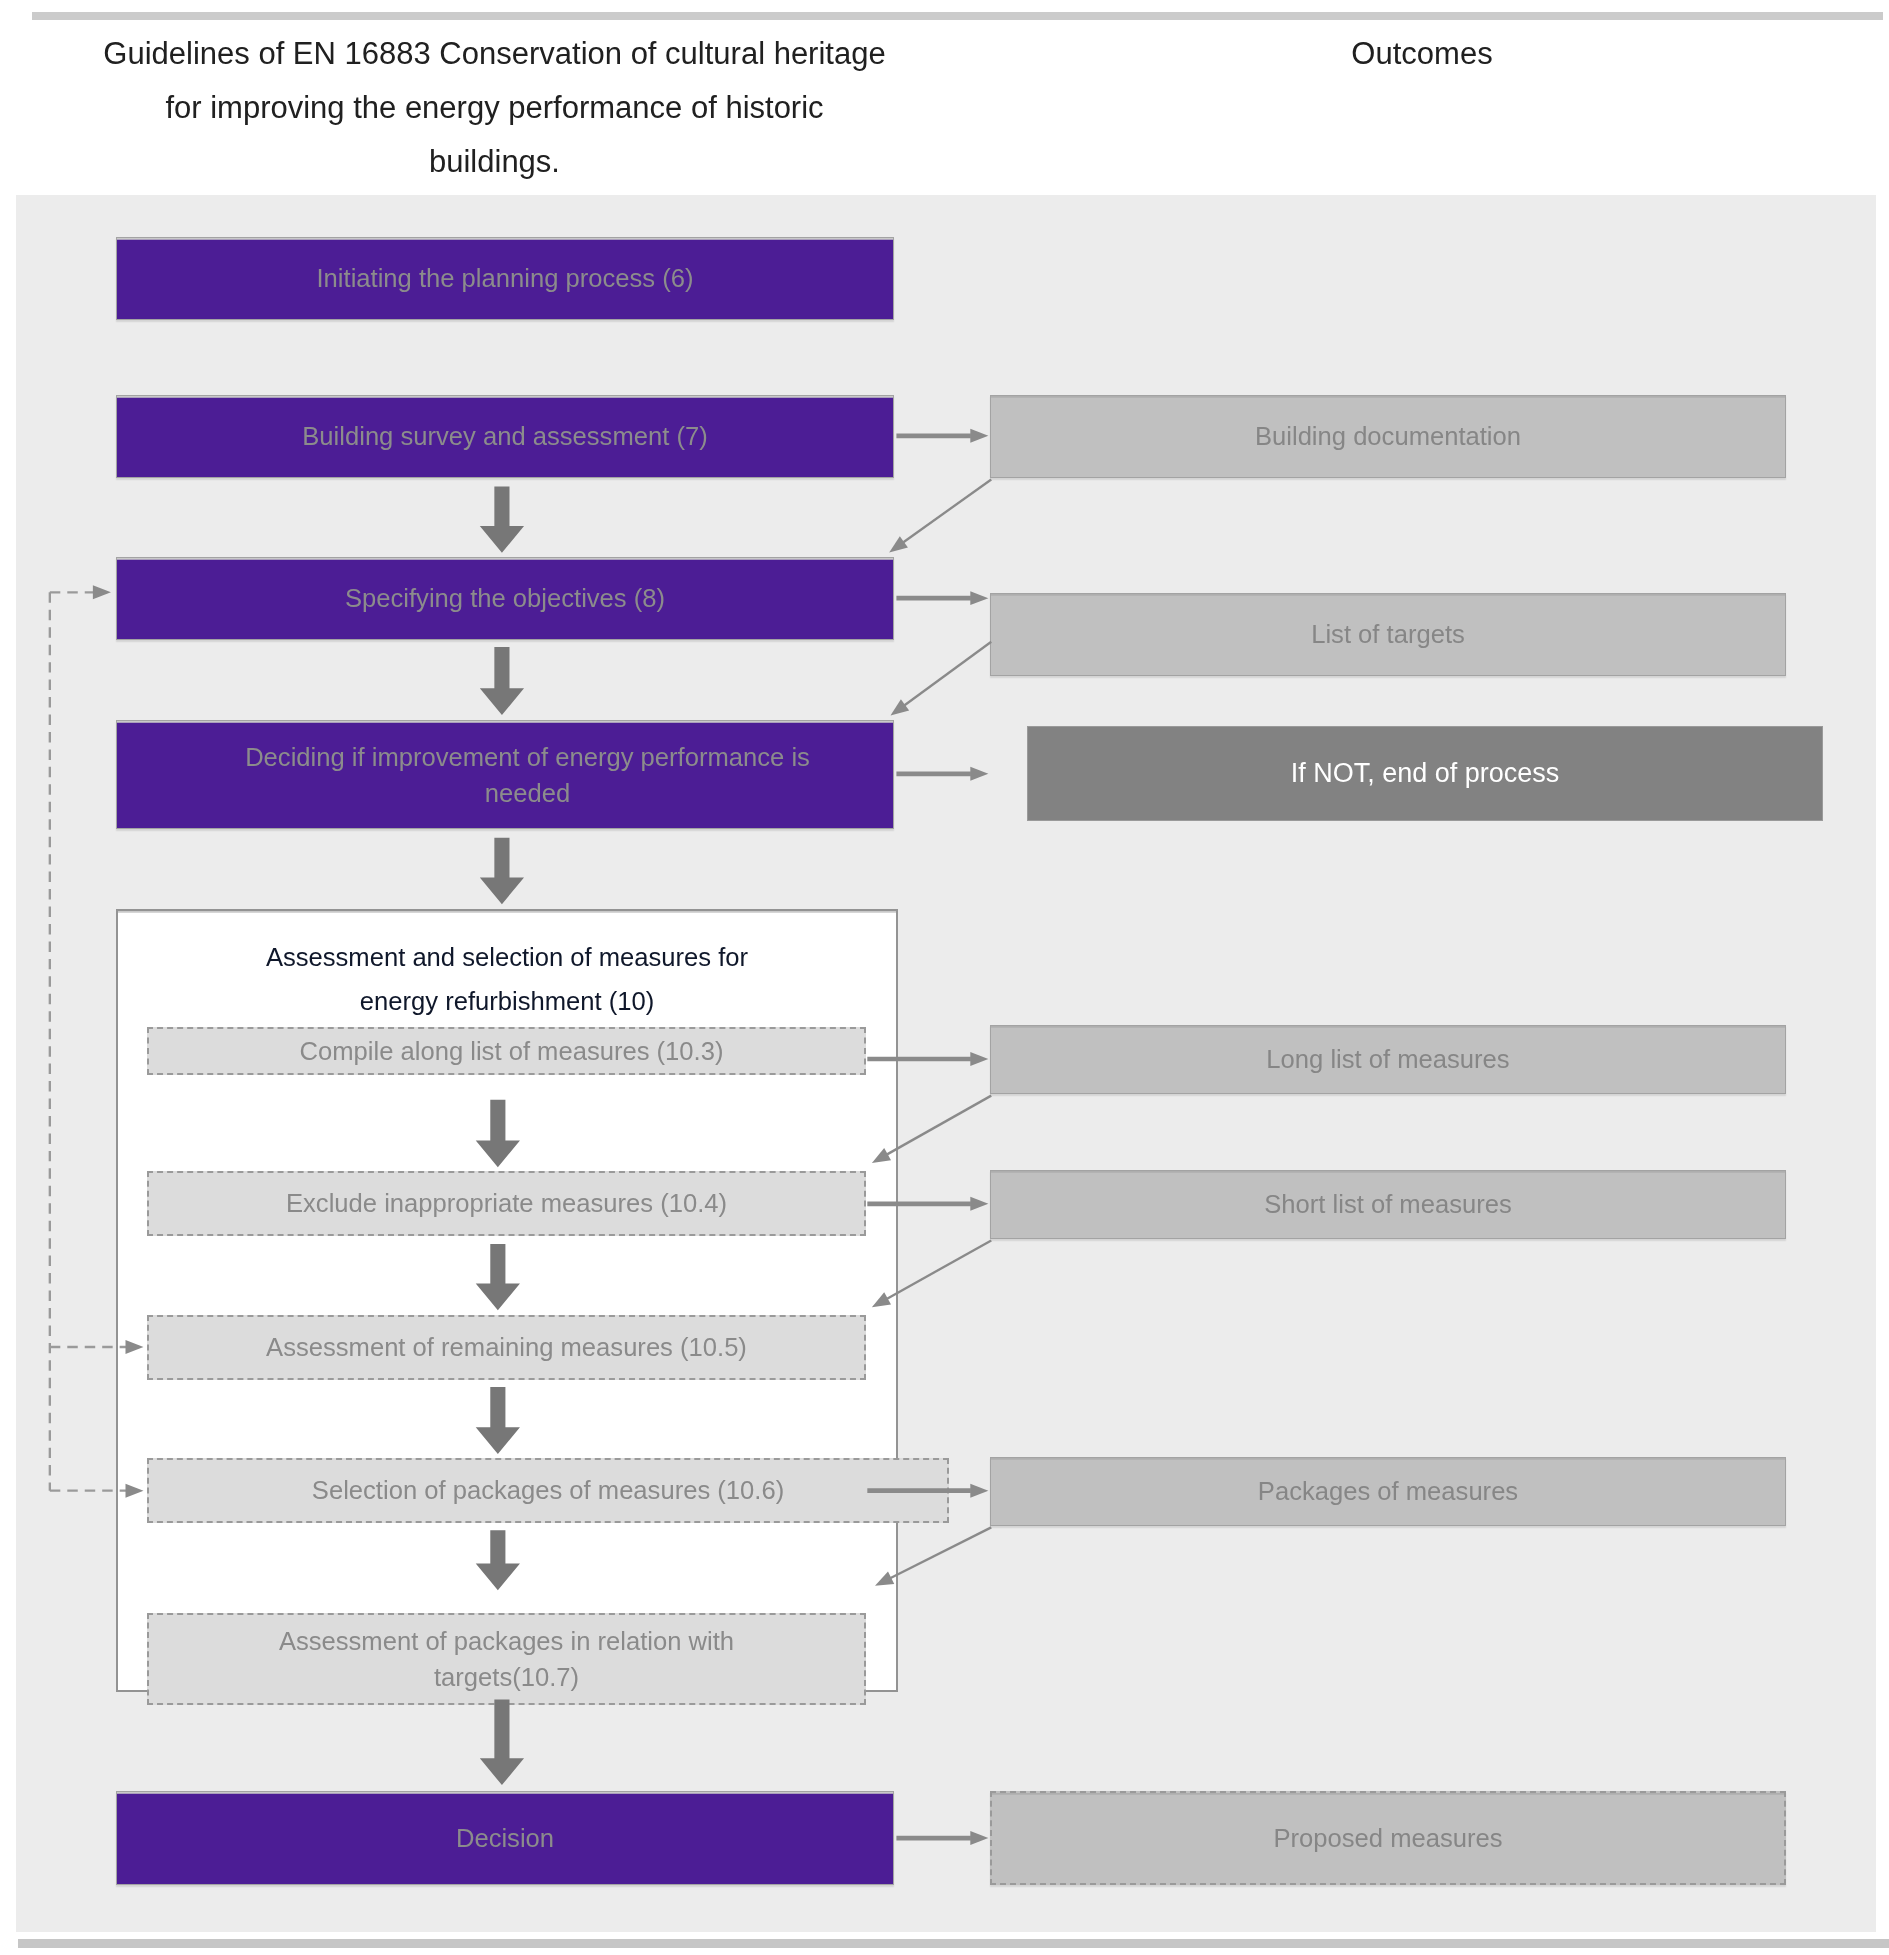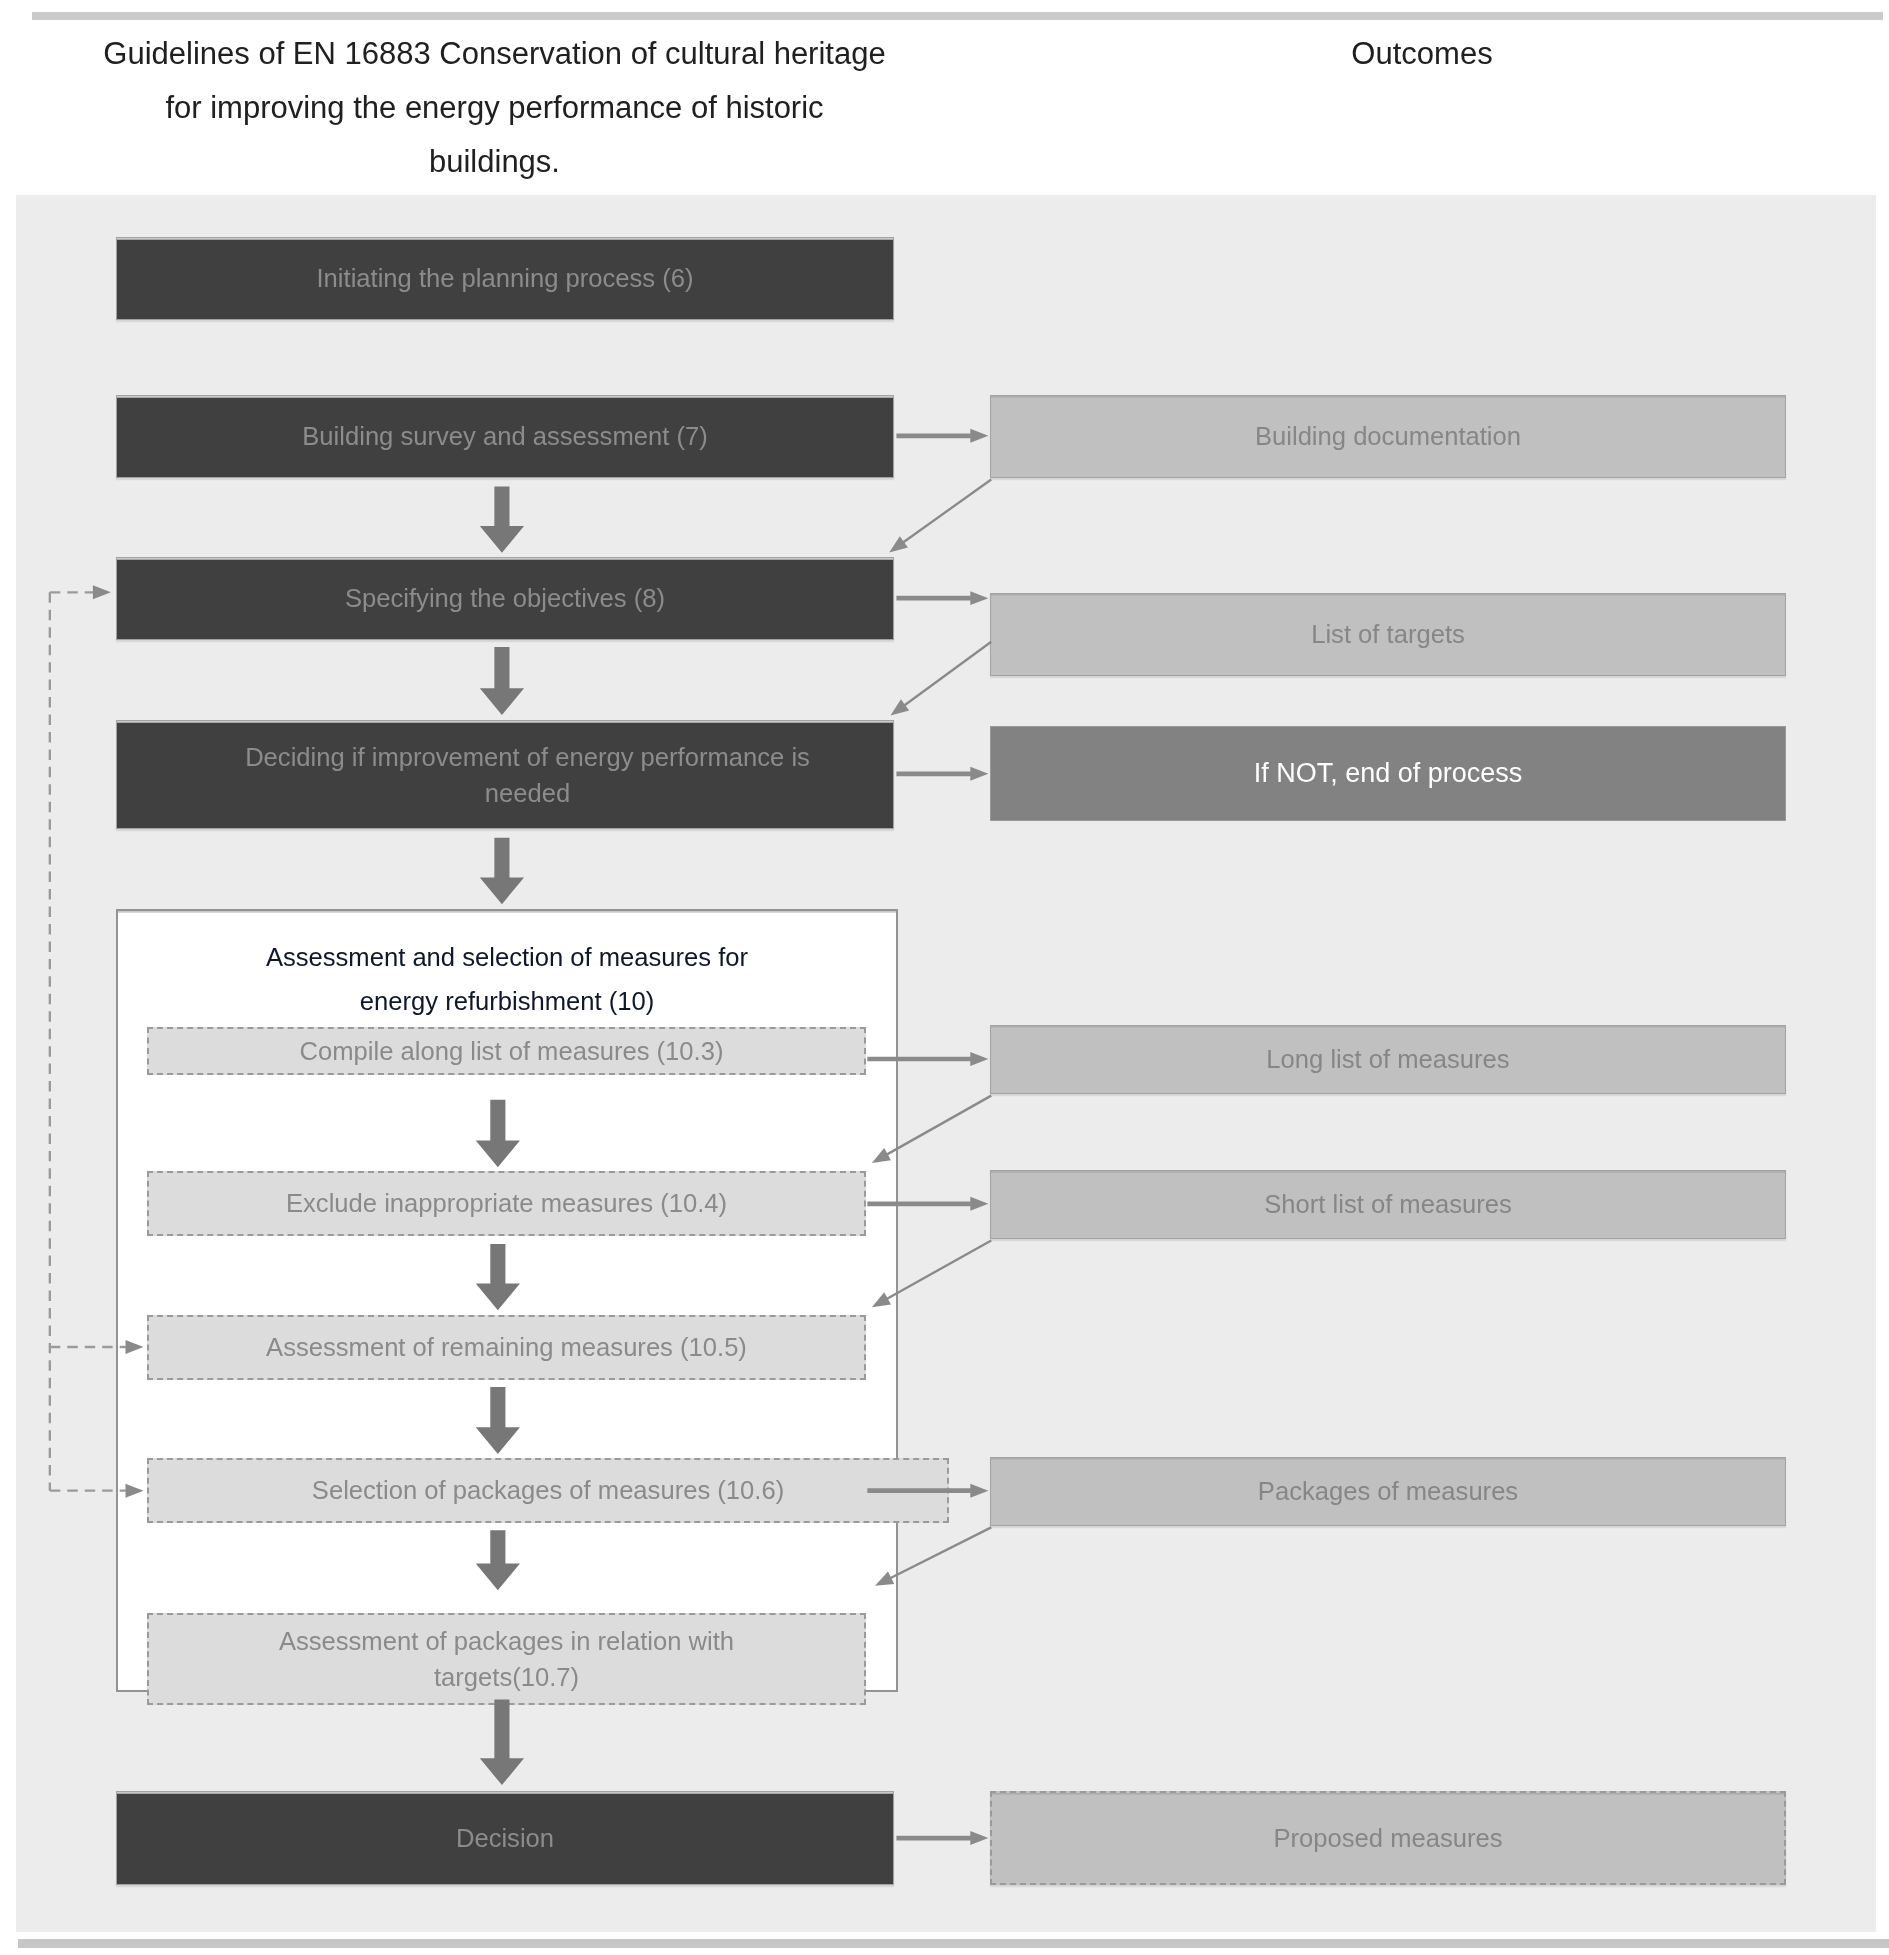--- a/index.html
+++ b/index.html
@@ -15,24 +15,24 @@
     font-size:31px;line-height:54px;color:#202020;
   }
   .hdr-outcomes{
     position:absolute;left:1024px;top:36px;width:796px;text-align:center;
     font-size:31px;color:#202020;
   }
   .bx{
     position:absolute;box-sizing:border-box;display:flex;align-items:center;justify-content:center;
     text-align:center;font-size:25.6px;line-height:35px;color:#8c8c8c;
   }
-  .proc{background:#404040;border:1.7px solid #a3a3a3;box-shadow:0 1.7px 1.2px rgba(0,0,0,0.10), inset 0 1.7px 0 #c9c9c9;}
+  .proc{background:#4c1d95;border:1.7px solid #a3a3a3;box-shadow:0 1.7px 1.2px rgba(0,0,0,0.10), inset 0 1.7px 0 #c9c9c9;}
   .outc{background:#c0c0c0;border:1.7px solid #a3a3a3;color:#868686;box-shadow:0 1.7px 1.2px rgba(0,0,0,0.10), inset 0 1.7px 0 #aeaeae;}
   .sub{background:#dcdcdc;border:2.9px dashed #9a9a9a;color:#8a8a8a;}
-  .endbx{background:#828282;border:1.7px solid #9a9a9a;color:#ffffff;}
+  .endbx{background:#828282;border:1.7px solid #9a9a9a;color:#ffffff;margin-left:37px;}
   .cont{position:absolute;box-sizing:border-box;background:#ffffff;border:2.3px solid #939393;box-shadow:inset 0 1.7px 0 #c9c9c9;}
   .cont-title{
     position:absolute;text-align:center;font-size:25.6px;line-height:44px;color:#0f172a;
   }
   .overlay{position:absolute;left:0;top:0;pointer-events:none;}
 </style>
 </head>
 <body>
 
 <div class="page">

